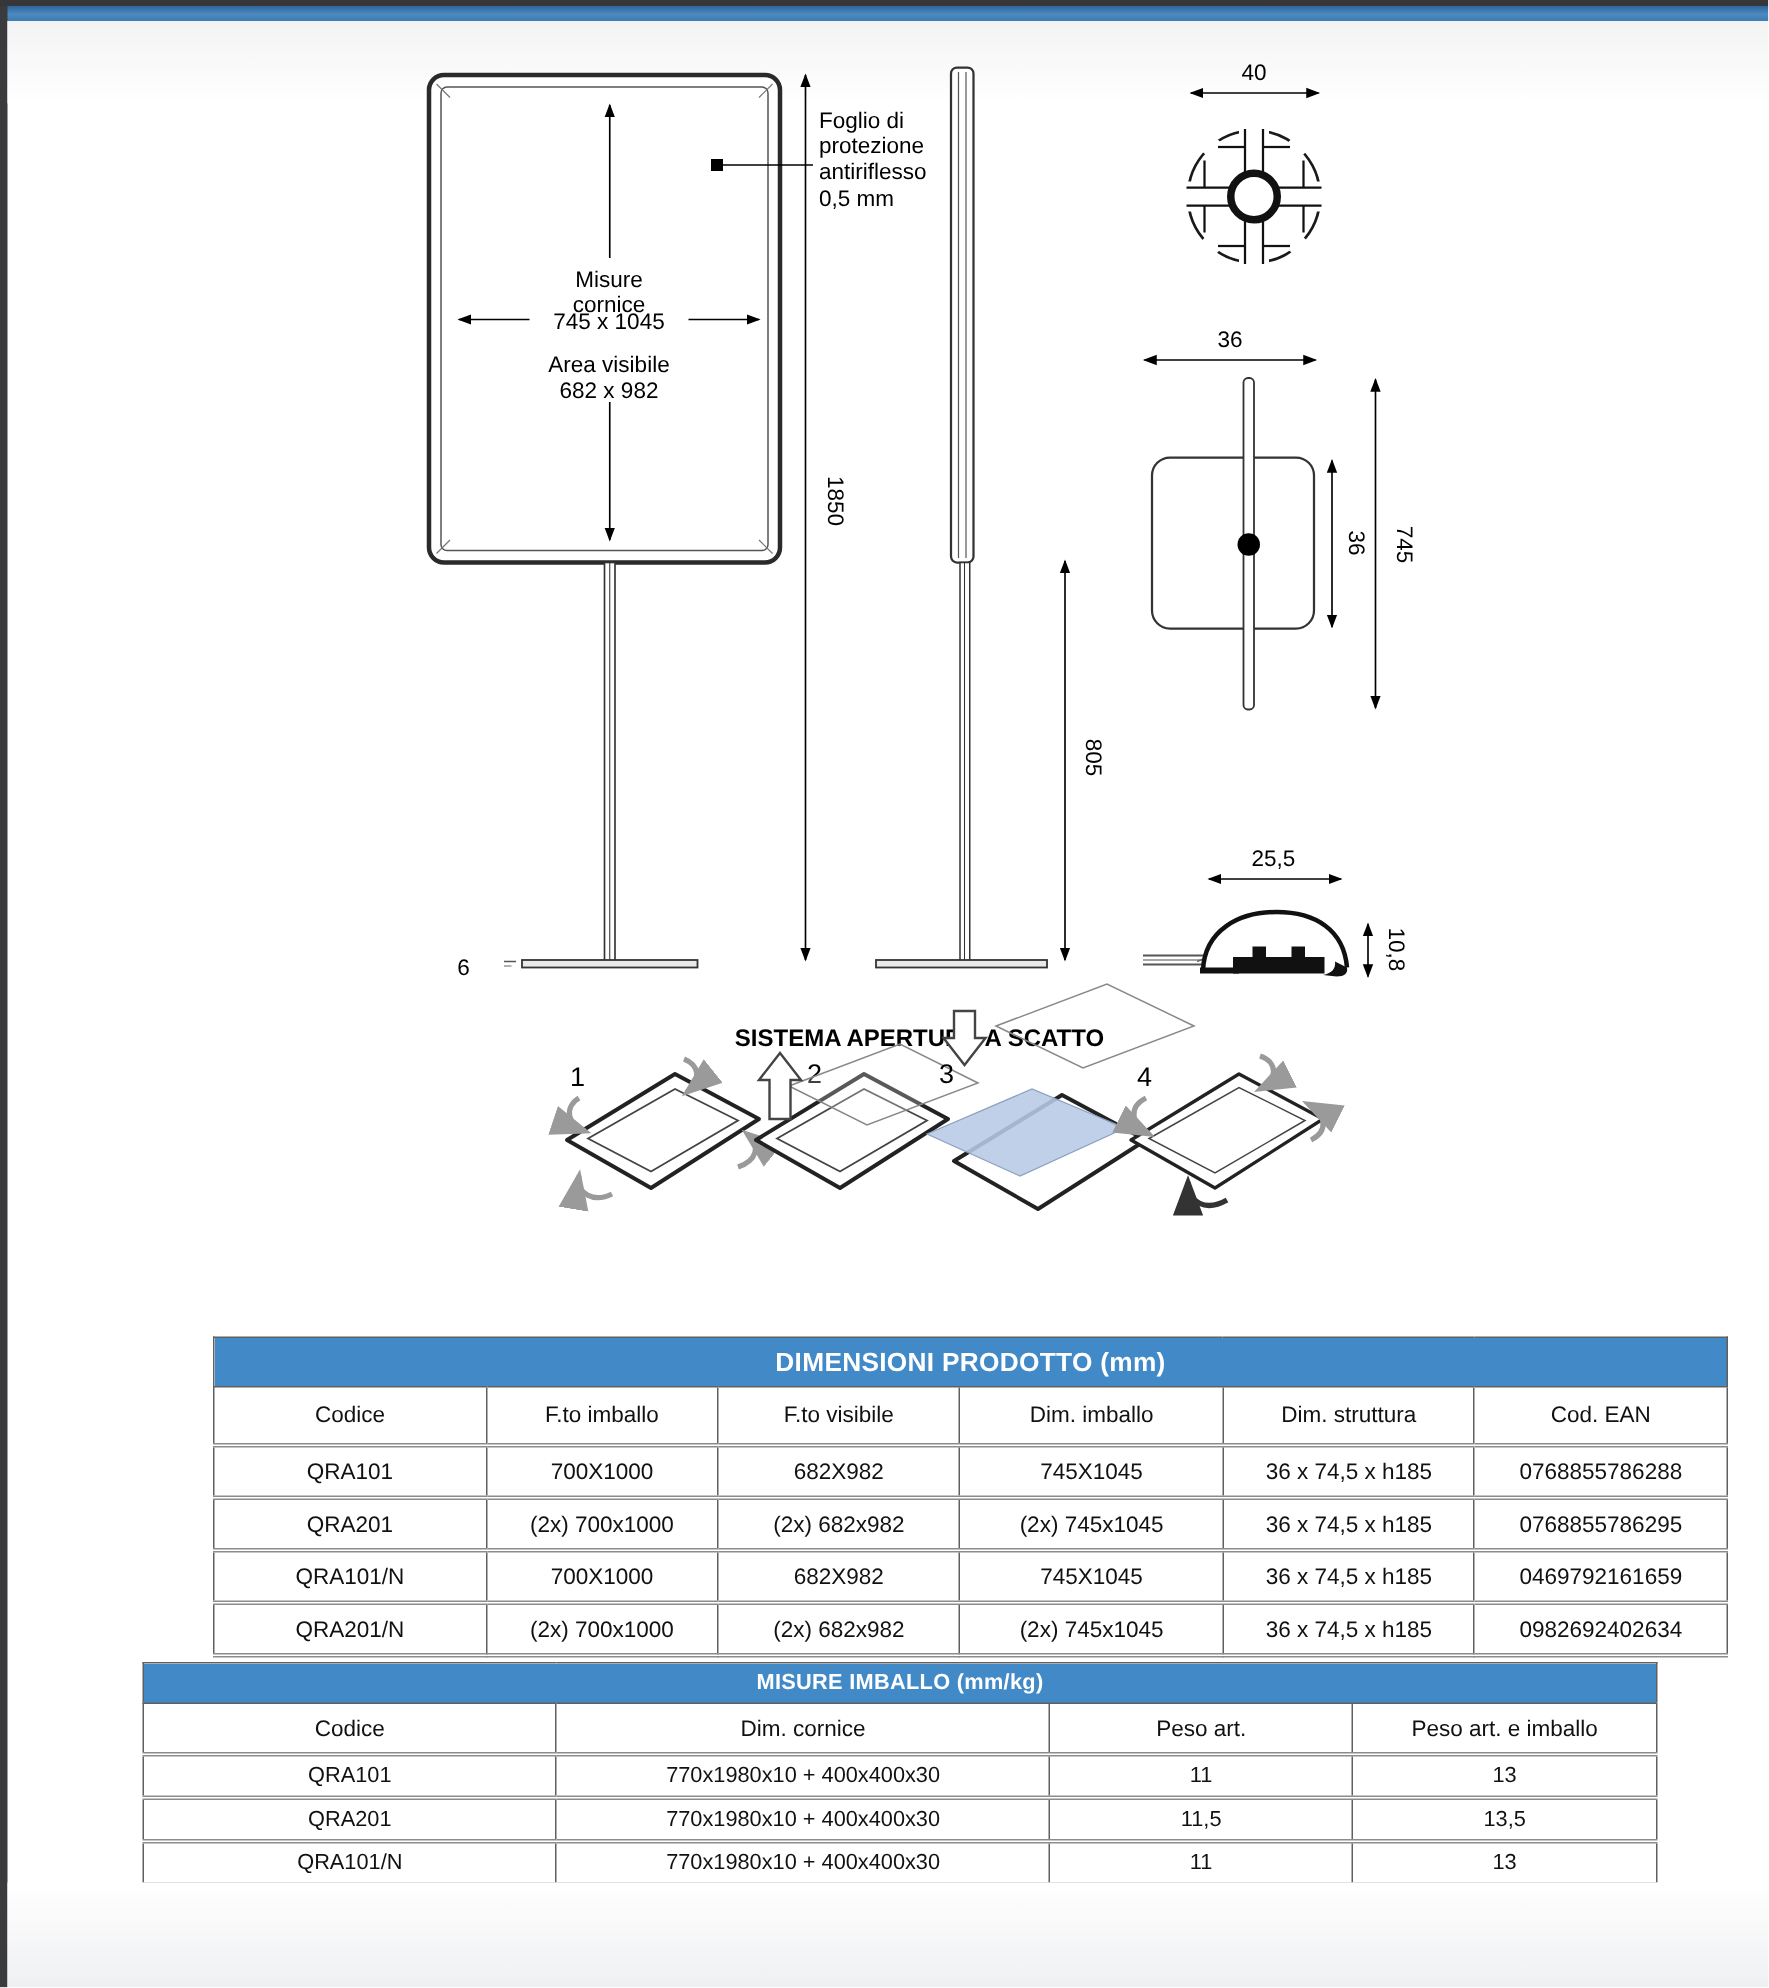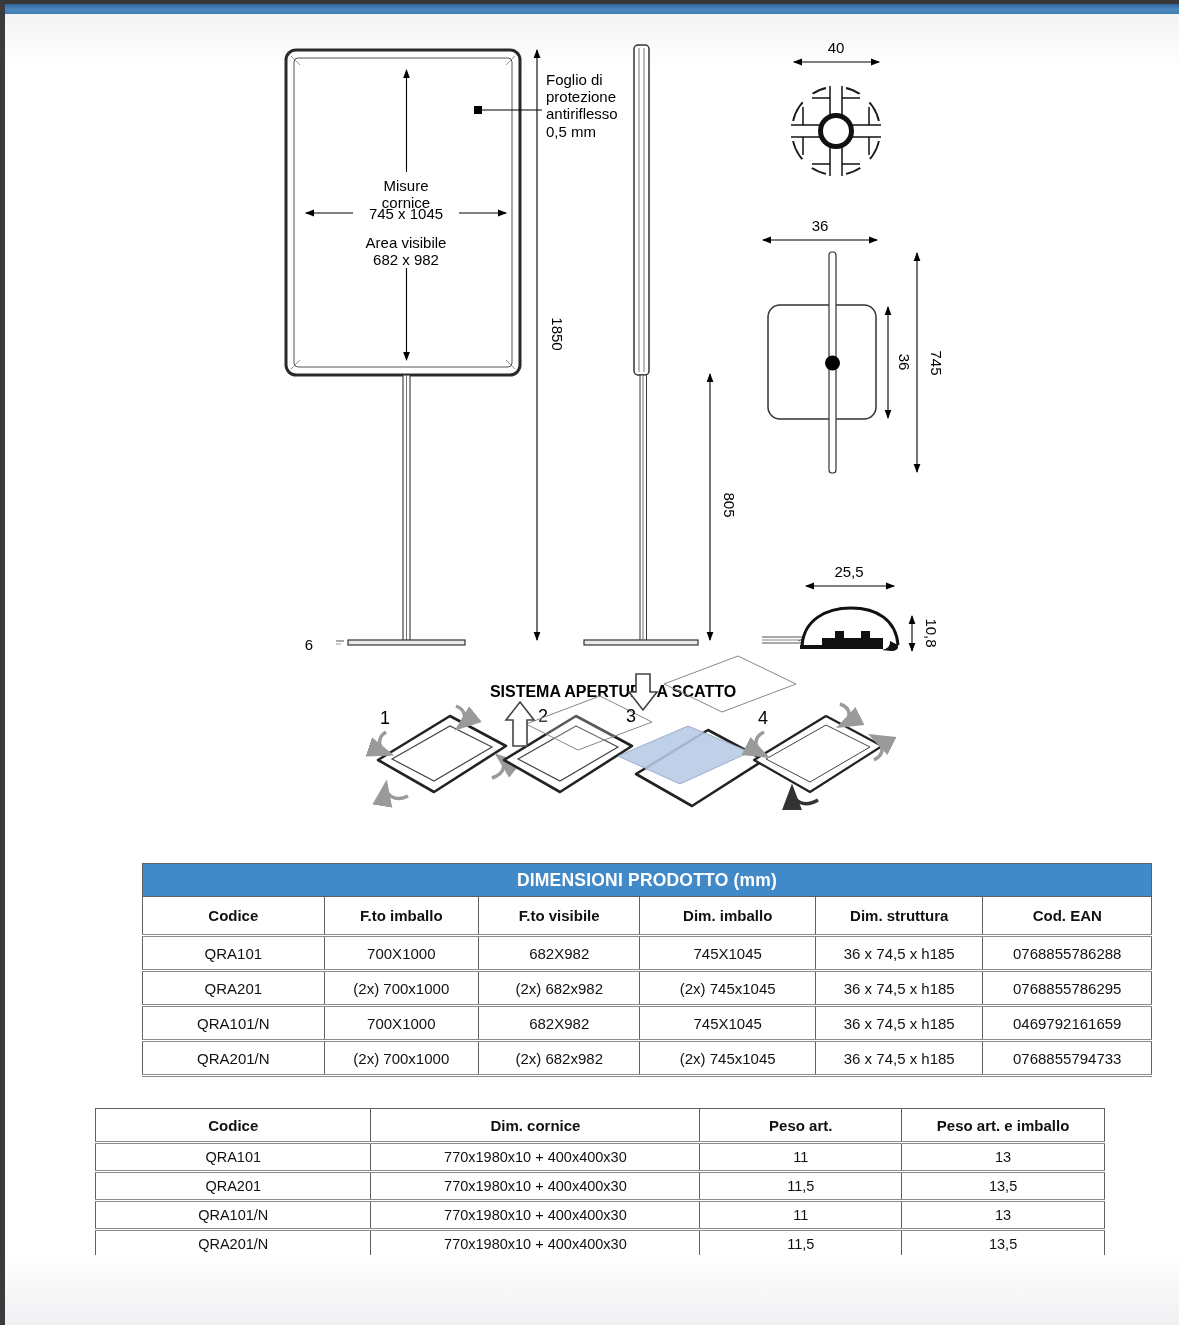--- a/index.html
+++ b/index.html
@@ -13,28 +13,28 @@
         background:linear-gradient(180deg,#f3f3f3,#ffffff);}
   .bottom-fade{position:absolute;bottom:0;left:5px;right:0;height:70px;
         background:linear-gradient(180deg,#ffffff,#eff0f2);}
   svg.diagram{position:absolute;left:0;top:0;width:1179px;height:840px;}
   svg.diagram text{font-family:"Liberation Sans",sans-serif;fill:#000;}
   .dimtxt{font-size:15px;}
   .lbltxt{font-size:15px;}
   .snaptitle{font-size:16px;font-weight:bold;}
   .stepnum{font-size:18px;}
   .spec-wrap{position:absolute;left:95px;width:1010px;}
-  .t1{top:863px;padding-left:47px;} .t2{top:1108px;}
+  .t1{top:891px;padding-left:47px;} .t2{top:1108px;}
   table.spec{border-collapse:collapse;width:100%;table-layout:fixed;
         border:1.5px solid #606060;border-bottom:3px double #8c8c8c;font-size:15px;}
   table.spec th,table.spec td{border-left:1.5px solid #606060;border-top:3px double #8c8c8c;
         text-align:center;padding:0 4px;overflow:hidden;white-space:nowrap;}
   .title-cell{background:var(--accent,#4289c7);color:#fff;font-weight:bold;font-size:17.5px;
         height:33px;border-top:none !important;border-left:none !important;letter-spacing:.2px;}
-  table.spec th{font-weight:bold;border-top:1px solid #606060 !important;}
+  table.spec th{font-weight:normal;border-top:1px solid #606060 !important;}
   .t1 th{height:37px;} .t1 td{height:32px;}
   .t2 th{height:32px;} .t2 td{height:26px;font-size:14.5px;}
   table.spec td.code-cell{font-weight:normal;}
 </style>
 </head>
 <body>
 
 <div class="page">
   <div class="chrome-top-dark"></div>
   <div class="chrome-top-blue"></div>
@@ -259,36 +259,39 @@
             <td>745X1045</td>
             <td>36 x 74,5 x h185</td>
             <td>0469792161659</td>
           </tr>
           <tr>
             <td class="code-cell">QRA201/N</td>
             <td>(2x) 700x1000</td>
             <td>(2x) 682x982</td>
             <td>(2x) 745x1045</td>
             <td>36 x 74,5 x h185</td>
-            <td>0768855794733</td>
+            <td>0982692402634</td>
           </tr>
         </tbody>
     </table>
   </div>
 
   <div class="spec-wrap t2">
     <table class="spec">
       <colgroup>
         <col style="width:27.3%">
           <col style="width:32.6%">
           <col style="width:20%">
           <col style="width:20.1%">
       </colgroup>
       <tbody>
         <tr>
+            <td colspan="4" class="title-cell">MISURE IMBALLO (mm/kg)</td>
+          </tr>
+        <tr>
             <th>Codice</th>
             <th>Dim. cornice</th>
             <th>Peso art.</th>
             <th>Peso art. e imballo</th>
           </tr>
       </tbody>
       <tbody>
           <tr>
             <td class="code-cell">QRA101</td>
             <td>770x1980x10 + 400x400x30</td>

